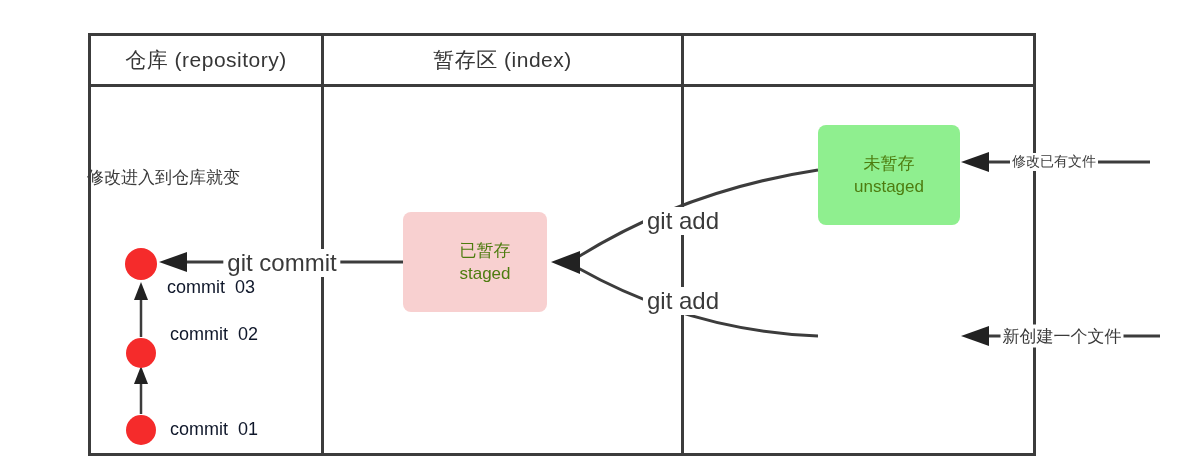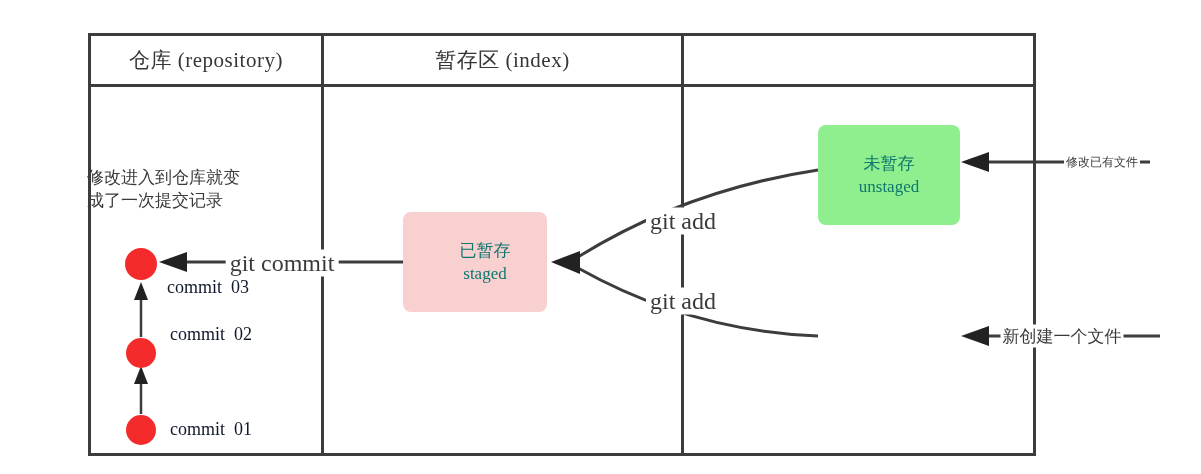--- a/index.html
+++ b/index.html
@@ -1,19 +1,19 @@
 <!DOCTYPE html>
 <html><head>
 <meta charset="utf-8">
 <style>
   * { margin:0; padding:0; box-sizing:border-box; }
   body { background:#ffffff; }
   .canvas {
     position:relative; width:1201px; height:474px; background:#ffffff;
-    font-family:Liberation Serif, serif; color:#383838;
+    font-family:Liberation Sans, sans-serif; color:#383838;
     overflow:hidden;
     border-radius:7px;
   }
   .canvas svg { position:absolute; left:0; top:0; }
 
   .hdr {
     position:absolute; top:34px; height:51px;
     display:flex; align-items:center; justify-content:center;
     font-size:21px; color:#363636; letter-spacing:0.5px;
   }
@@ -29,40 +29,40 @@
   .commit-label {
     position:absolute; font-size:18px; color:#0f172a; white-space:pre;
   }
   .cl-03 { left:167px; top:277px; }
   .cl-02 { left:170px; top:324px; }
   .cl-01 { left:170px; top:419px; }
 
   .box {
     position:absolute; border-radius:8px;
     display:flex; flex-direction:column; justify-content:center;
-    font-size:17px; line-height:23px; color:#0f766e; text-align:center;
+    font-size:17px; line-height:23px; color:#4d7c0f; text-align:center;
   }
   .box-staged    { left:403px; top:212px; width:144px; height:100px; background:#f8d0d0;padding-left:20px; }
   .box-unstaged  { left:818px; top:125px; width:142px; height:100px; background:#8fef8f; }
   .box-untracked { left:818px; top:287px; width:142px; height:98px;  background:#8fef8f; }
 
   .caption {
     position:absolute; left:482px; top:338px; transform:translate(-50%,-50%);
     font-size:17px; color:#3a3a3a; white-space:nowrap;
   }
 
   .line-label {
     position:absolute; transform:translate(-50%,-50%);
     background:#ffffff; padding:0 4px; white-space:pre;
     font-size:24px; color:#3a3a3a;
   }
   .ll-git-commit { left:282px;  top:263px; }
   .ll-git-add-u  { left:683px;  top:221px; }
   .ll-git-add-l  { left:683px;  top:301px; }
-  .ll-side-u     { left:1054px; top:162px; font-size:12px; padding:0 2px;margin-left:48px; }
+  .ll-side-u     { left:1054px; top:162px; font-size:14px; padding:0 2px; }
   .ll-side-l     { left:1062px; top:336px; font-size:17px; padding:0 2px; }
 </style>
 </head>
 <body>
 
 <div class="canvas">
 
   <svg width="1201" height="474" viewBox="0 0 1201 474">
 
     <rect x="89.5" y="34.5" width="945" height="420" fill="none" stroke="#3c3c3c" stroke-width="3"></rect>
@@ -90,21 +90,20 @@
     <polygon points="961,162 989,152 989,172" fill="#222222"></polygon>
     <line x1="986" y1="336" x2="1160" y2="336" stroke="#3c3c3c" stroke-width="3"></line>
     <polygon points="961,336 989,326 989,346" fill="#222222"></polygon>
   </svg>
 
   <div class="hdr hdr1">仓库 (repository)</div>
   <div class="hdr hdr2">暂存区 (index)</div>
 
   <div class="note">
     <div>修改进入到仓库就变</div>
-    <div>成了一次提交记录</div>
   </div>
   <div class="commit-label cl-03">commit  03</div>
   <div class="commit-label cl-02">commit  02</div>
   <div class="commit-label cl-01">commit  01</div>
 
   <div class="box box-staged">
     <div>已暂存</div>
     <div>staged</div>
   </div>
 

